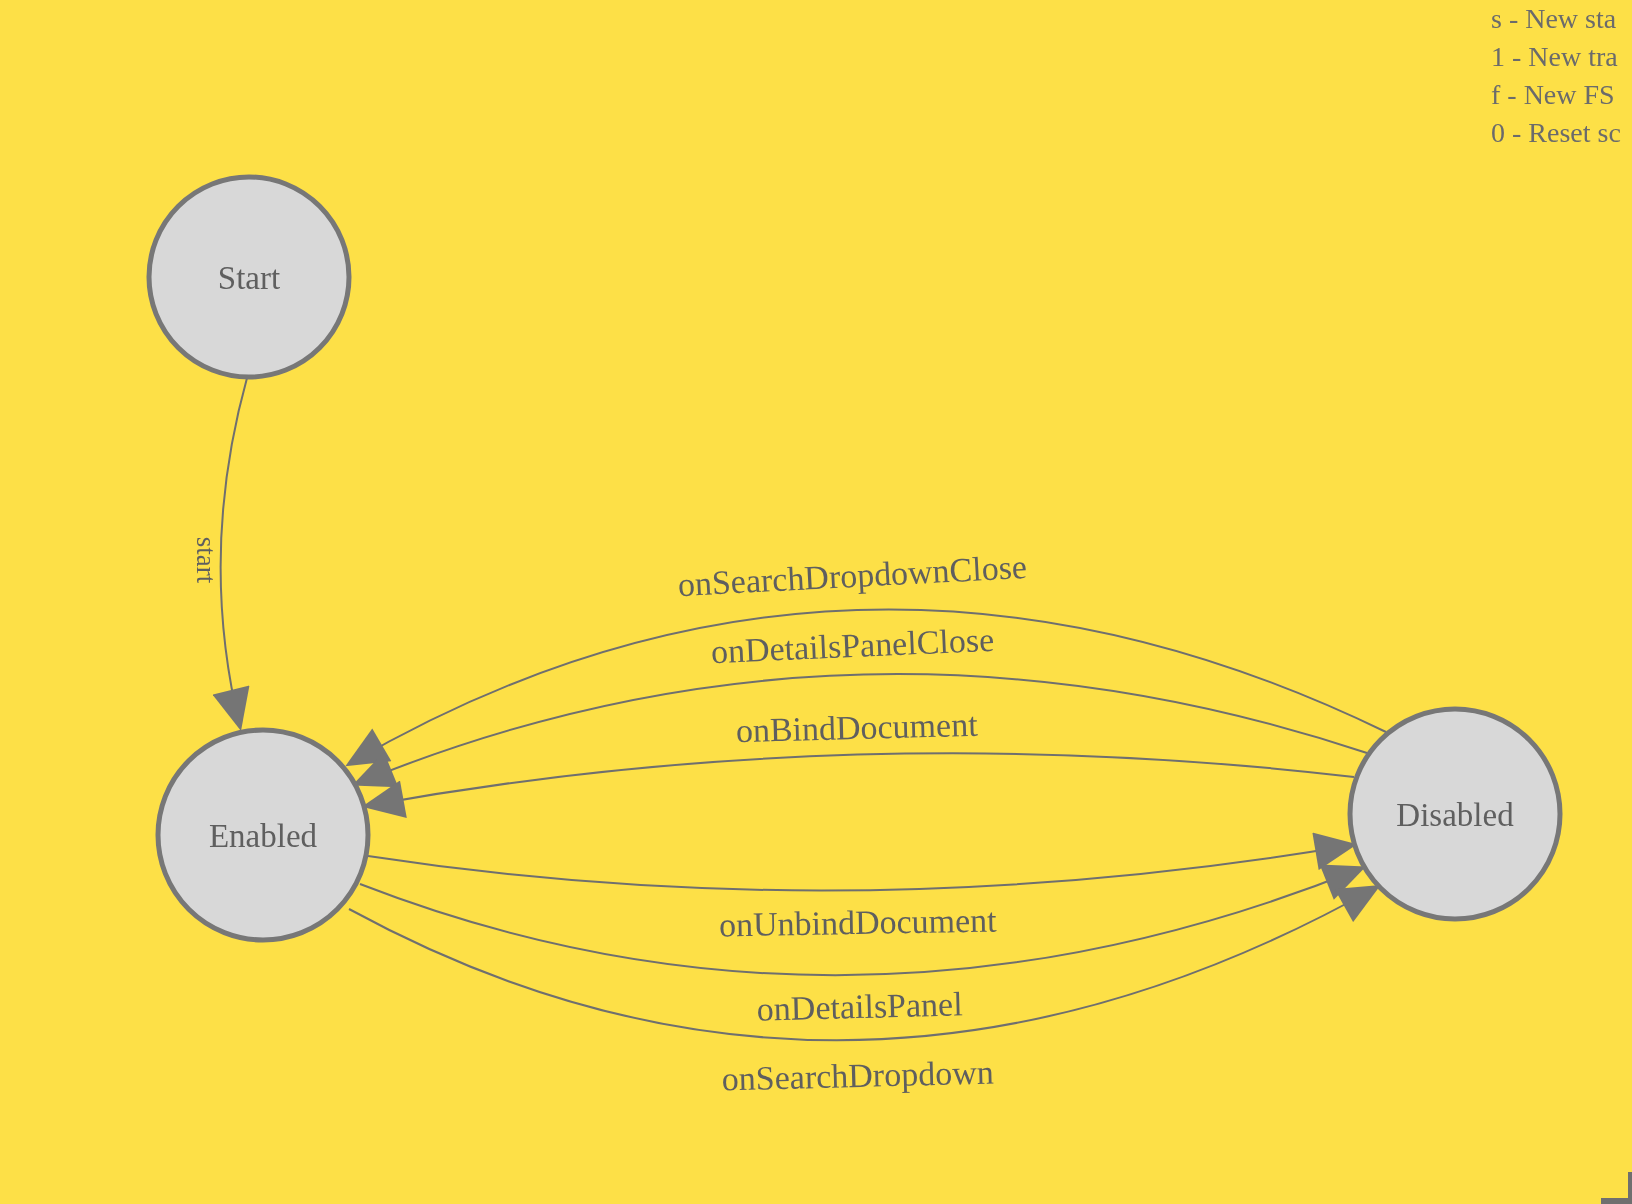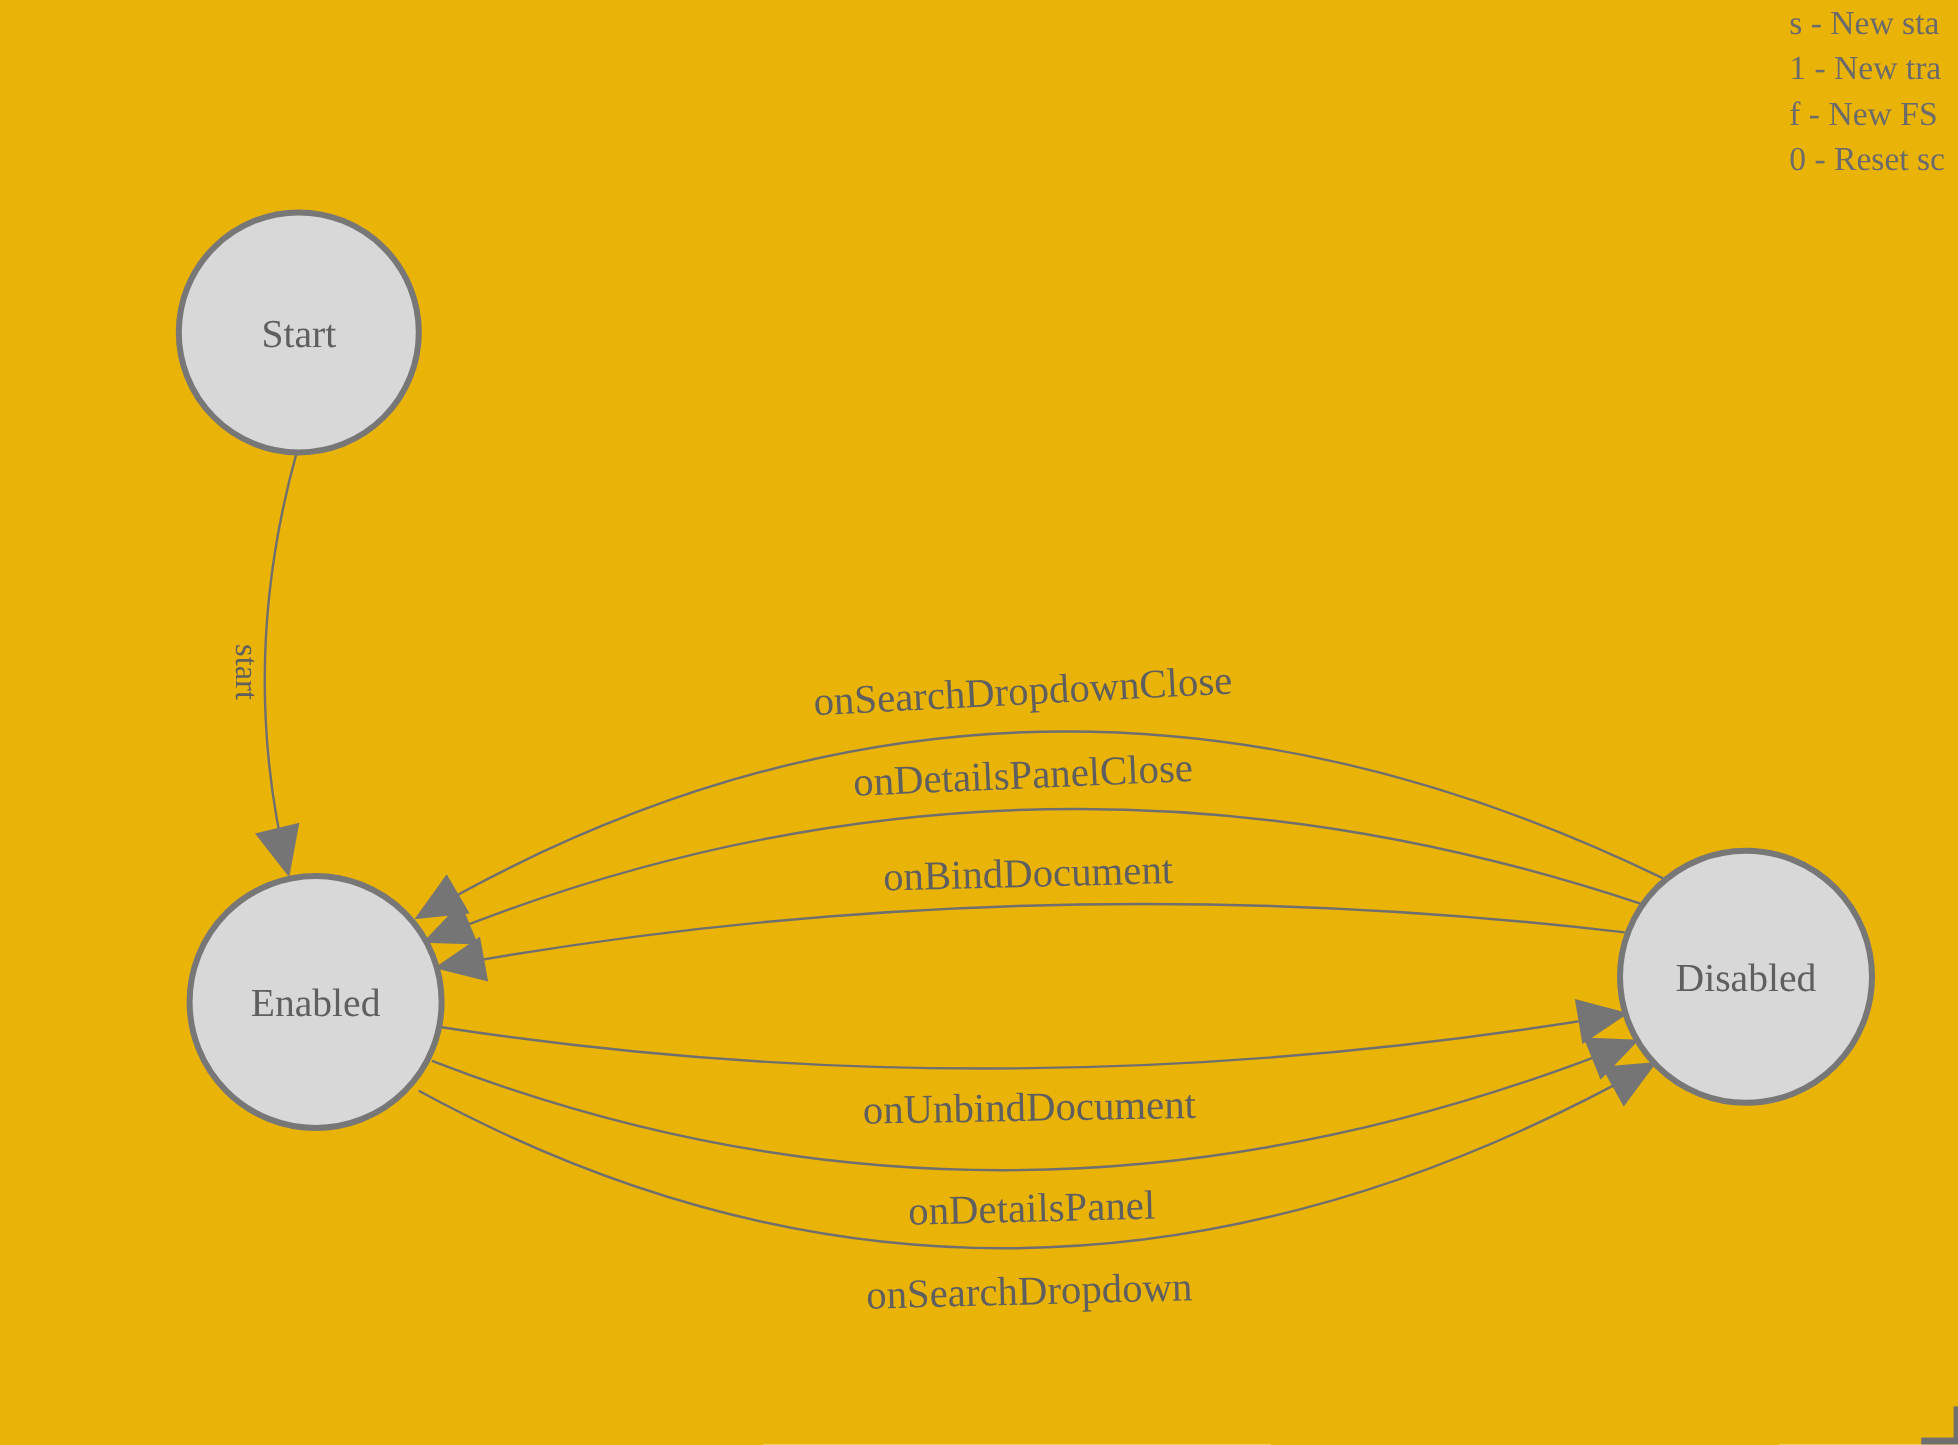--- a/index.html
+++ b/index.html
@@ -5,21 +5,21 @@
   html, body {
     margin: 0;
     padding: 0;
     background: #ffffff;
   }
   .stage {
     position: relative;
     width: 1632px;
     height: 1204px;
     overflow: hidden;
-    background: #eab308;
+    background: #fde047;
     font-family: "Liberation Serif", "DejaVu Serif", serif;
   }
   svg { display: block; }
   .state-circle {
     fill: #d8d8d8;
     stroke: #777777;
     stroke-width: 5;
   }
   .state-label {
     fill: #5f5f5f;

